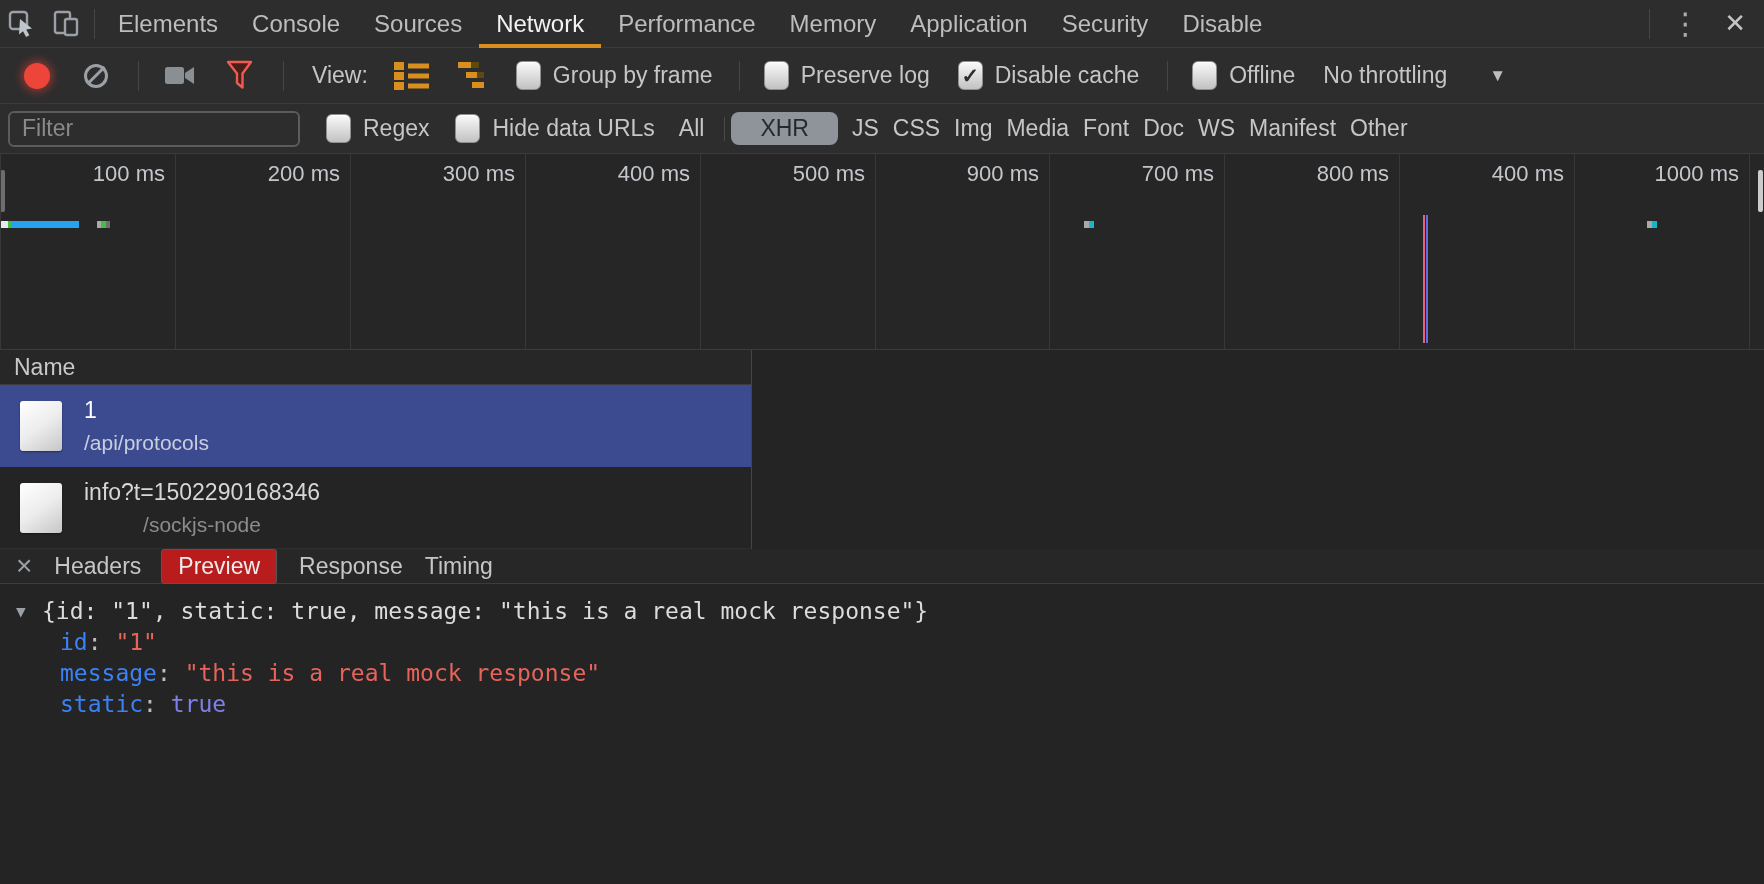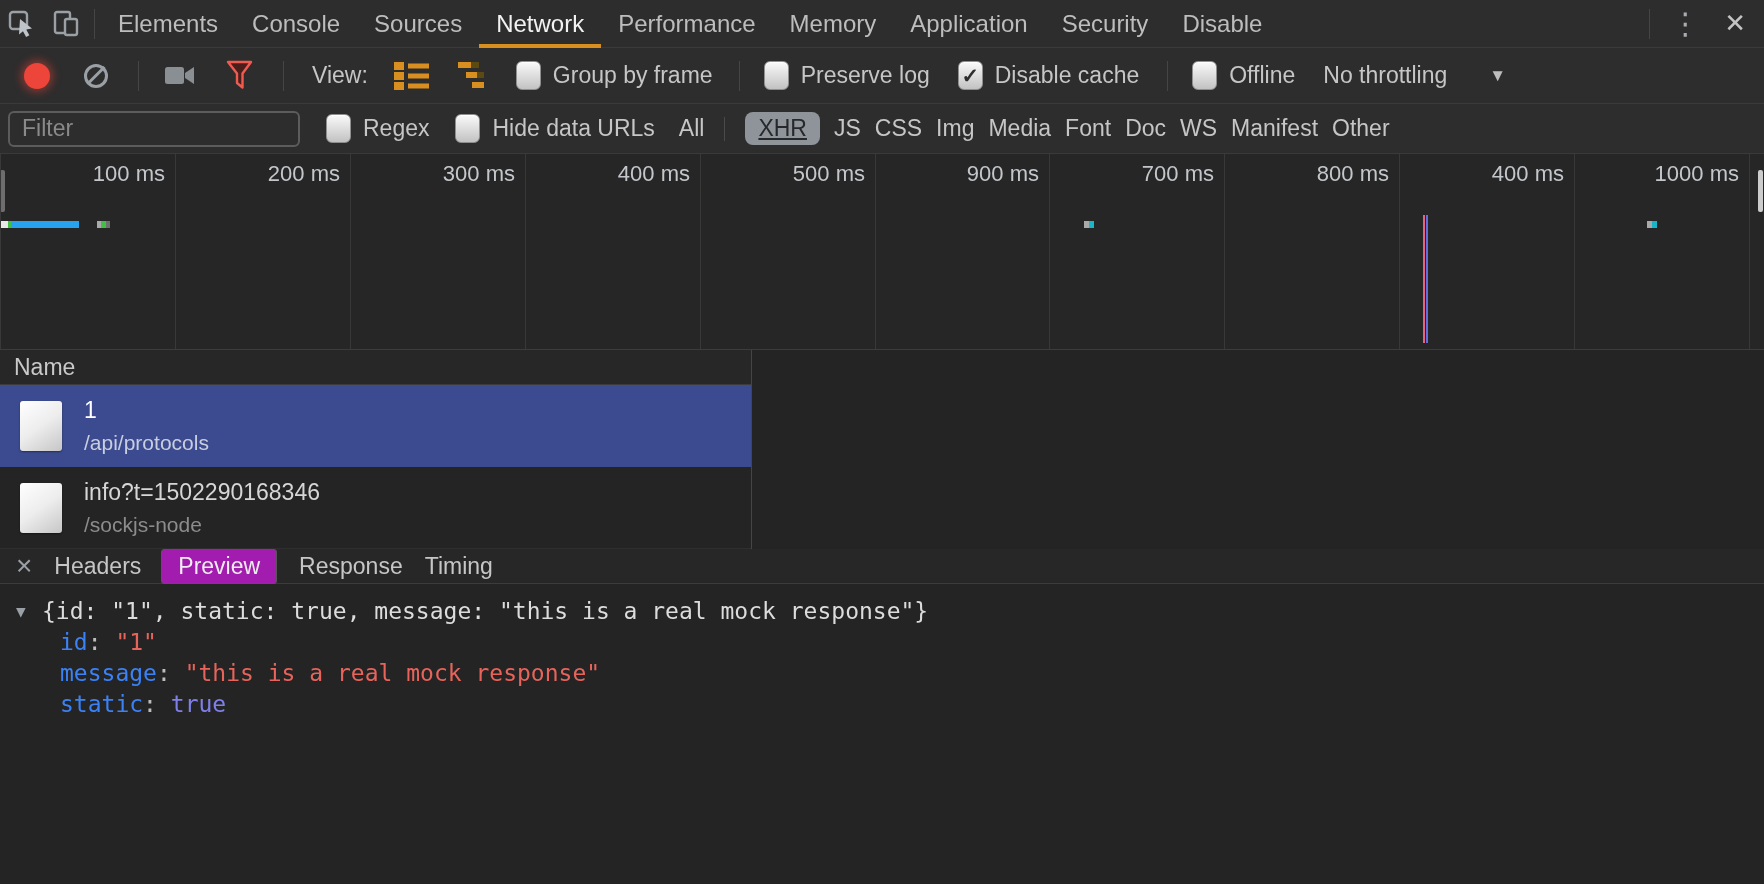--- a/index.html
+++ b/index.html
@@ -56,21 +56,21 @@
   .filter-bar {
     height:50px; background:#2D2D2D; border-bottom:1px solid #3A3A3A;
     display:flex; align-items:center; font-size:23px;
   }
   .filter-input { width:292px; height:36px; margin-left:8px; background:transparent;
     border:2px solid #5C5C5C; border-radius:6px; color:#DDD; font-size:23px;
     padding:0 12px; outline:none; font-family:"Liberation Sans", sans-serif; }
   .filter-input::placeholder { color:#8A8A8A; }
   .ftype { margin-left:14px; color:#C6C6C6; white-space:nowrap; }
   .ftype.selected { background:#8F949A; color:#26292C; border-radius:8px;
-    padding:3px 13px; margin-left:20px;text-decoration:underline; }
+    padding:3px 29px; margin-left:6px; }
   .vsep-small { width:1px; height:24px; background:#4A4A4A; margin-left:20px; }
 
   
   .overview { position:relative; height:196px; background:#262626;
     border-bottom:1px solid #3C3C3C; overflow:hidden; }
   .ov-gridline { position:absolute; top:0; bottom:0; width:1px; background:#383838; }
   .ov-tick { position:absolute; top:7px; width:160px; text-align:right;
     font-size:22px; color:#C3C7CB; }
   .ov-bar { position:absolute; top:67px; height:7px; display:flex; }
   .ov-bar span { display:block; height:7px; }
@@ -86,30 +86,30 @@
   .name-header { height:35px; background:#272727; border-bottom:1px solid #3C3C3C;
     display:flex; align-items:center; padding-left:14px; font-size:23px; color:#C9C9C9; }
   .req-row { height:82px; display:flex; align-items:center;
     border-bottom:1px solid #2F2F2F; padding-left:20px; }
   .req-row.selected { background:#3C4B90; border-bottom-color:#3C4B90; }
   .doc-icon { width:42px; height:50px; border-radius:3px; flex:0 0 auto;
     background:linear-gradient(145deg,#FFFFFF 0%,#EDEDED 50%,#C6C6C6 100%);
     box-shadow:0 1px 2px rgba(0,0,0,0.4); }
   .req-text { margin-left:22px; display:flex; flex-direction:column; gap:7px; }
   .req-name { font-size:23px; color:#D6D6D6; }
-  .req-path { font-size:21px; color:#8C8C8C; }
+  .req-path { font-size:21px; color:#8C8C8C;text-align:center; }
   .req-row.selected .req-name { color:#FFFFFF; }
   .req-row.selected .req-path { color:#C9CEDE; }
 
   .right-pane { flex:1; display:flex; flex-direction:column; min-width:0; }
   .detail-tabs { height:35px; background:#272727; border-bottom:1px solid #3C3C3C;
     display:flex; align-items:center; font-size:23px; }
   .dt-close { font-size:28px; color:#9AA0A6; margin-left:16px; line-height:1; }
   .dtab { margin-left:22px; color:#C6C6C6; }
-  .dtab.selected { background:#a21caf; border:1px solid #565656; border-radius:3px;
+  .dtab.selected { background:#b91c1c; border:1px solid #565656; border-radius:3px;
     padding:3px 16px; margin-left:20px; color:#EDEDED; }
   .preview-body { flex:1; padding:12px 0 0 16px;
     font-family:"DejaVu Sans Mono","Liberation Mono",monospace;
     font-size:23px; line-height:31px; overflow:hidden; }
   .pv-line { display:flex; align-items:baseline; white-space:pre; }
   .tree-arrow { color:#9AA0A6; font-size:16px; width:26px; flex:0 0 auto;
     align-self:center; }
   .pv-summary { color:#DCDCDC; }
   .pv-prop { padding-left:44px; white-space:pre; }
   .pkey { color:#3b82f6; }

